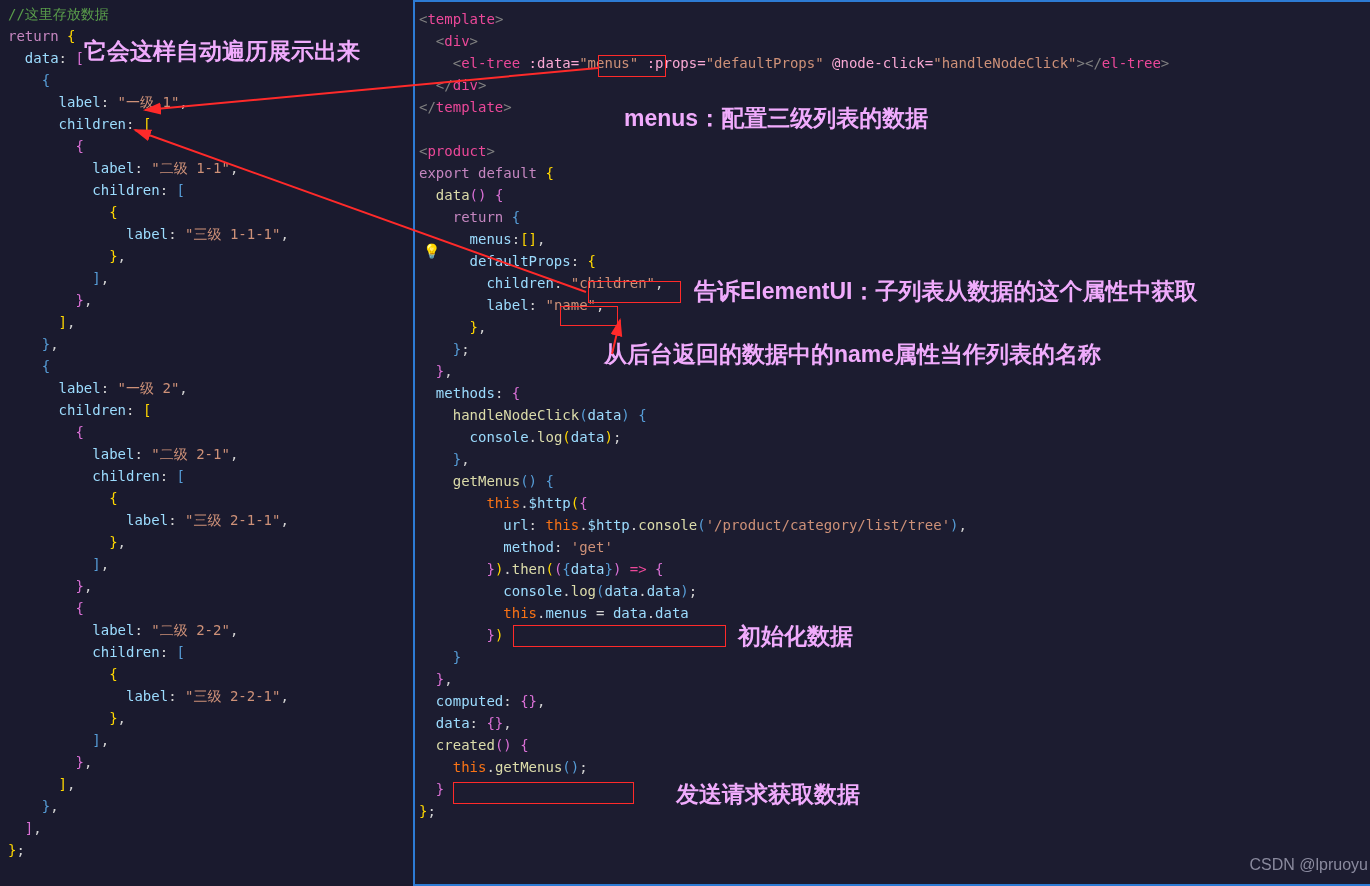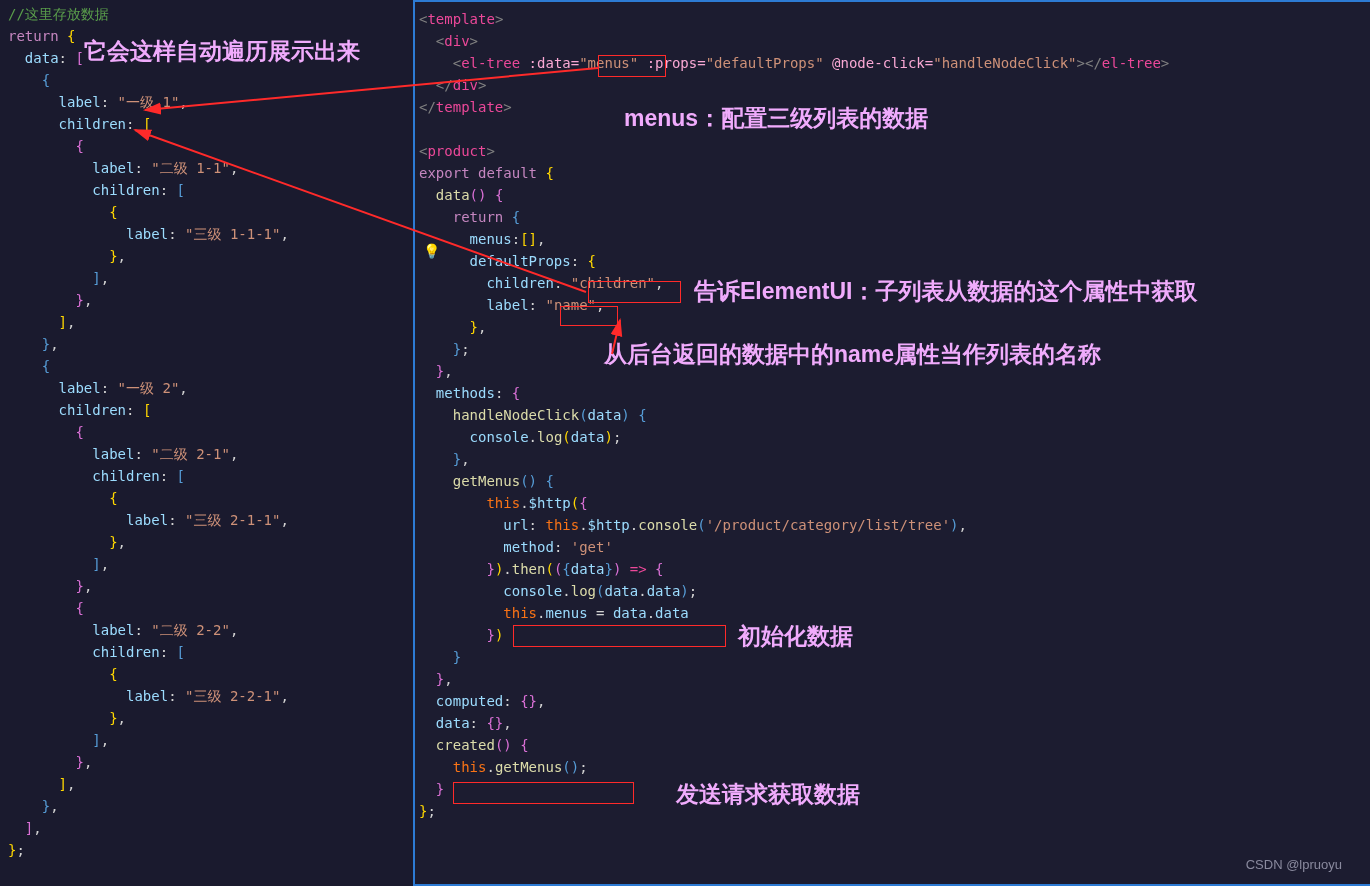--- a/index.html
+++ b/index.html
@@ -69,24 +69,24 @@
     top: 0; left: 0;
     pointer-events: none;
   }
   .bulb {
     position: absolute;
     color: #e8c35b;
     font-size: 14px;
   }
   .watermark {
     position: absolute;
-    right: 28px;
+    right: 2px;
     bottom: 10px;
     color: #8a8a9e;
-    font-size: 13px;
+    font-size: 16px;
     font-family: sans-serif;
   }
 </style>
 </head>
 <body>
 
 <div class="editor-container">
 
   <div class="left-pane">
 <pre><span class="cmt">//这里存放数据</span>

